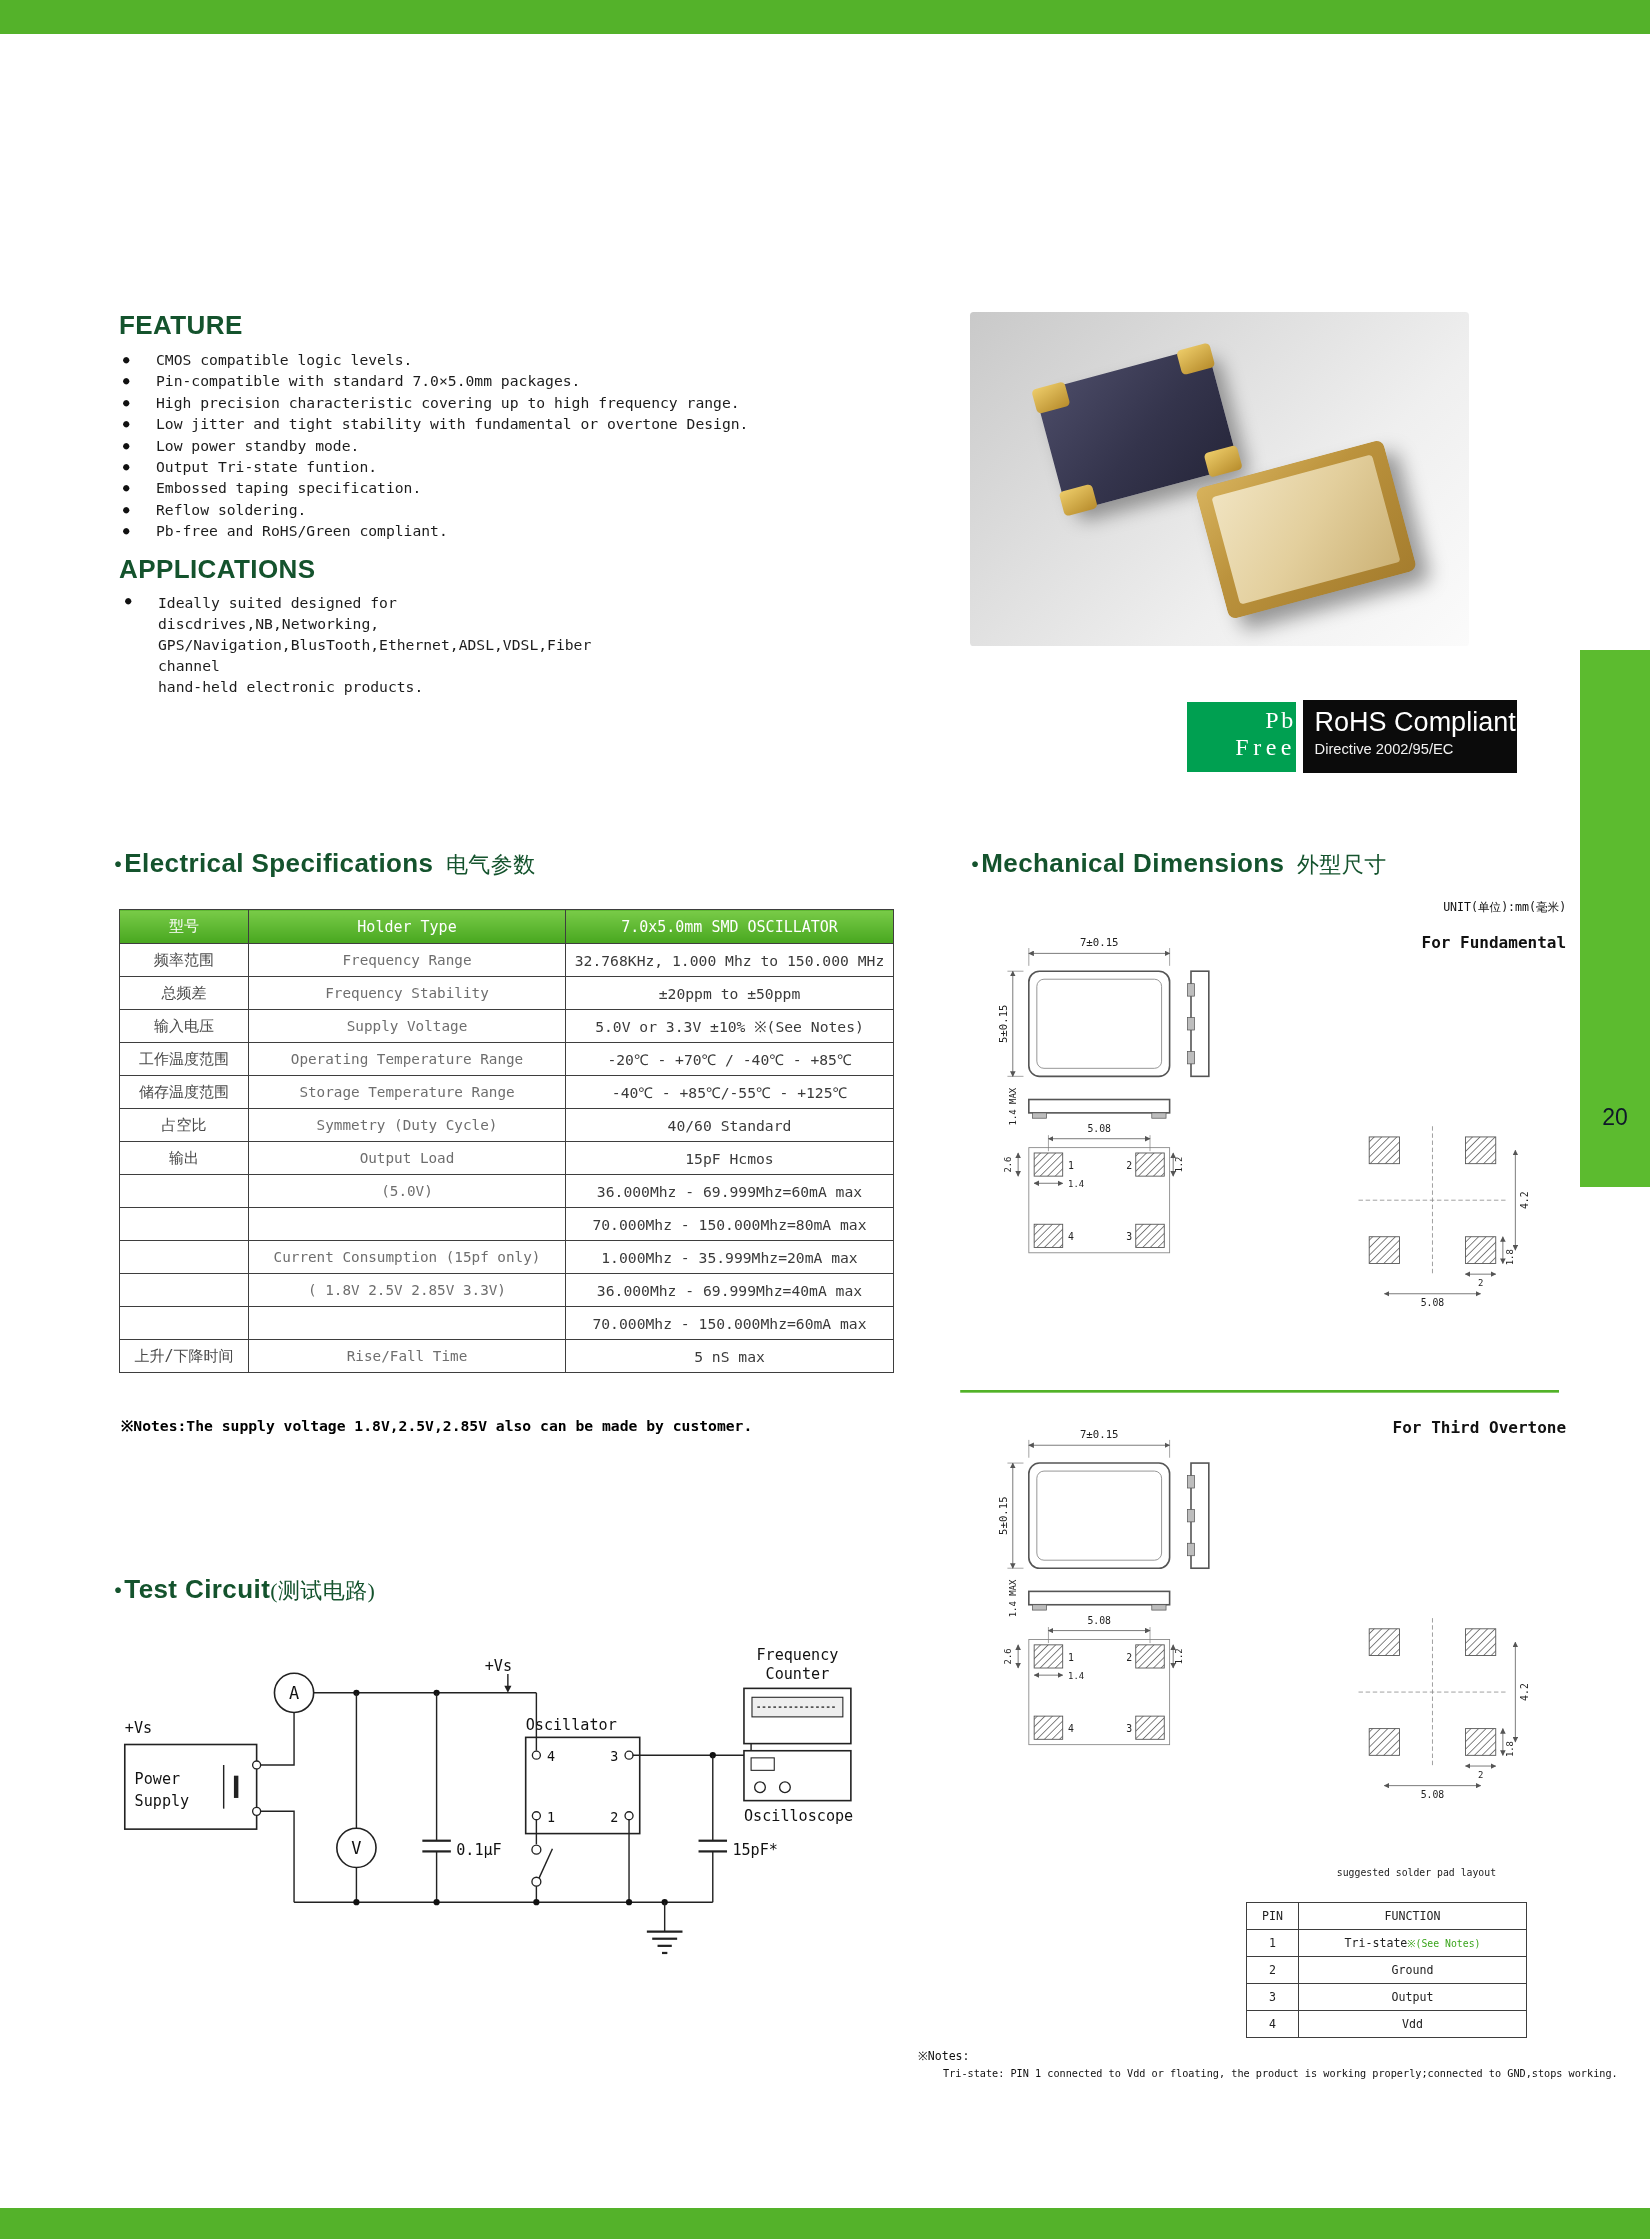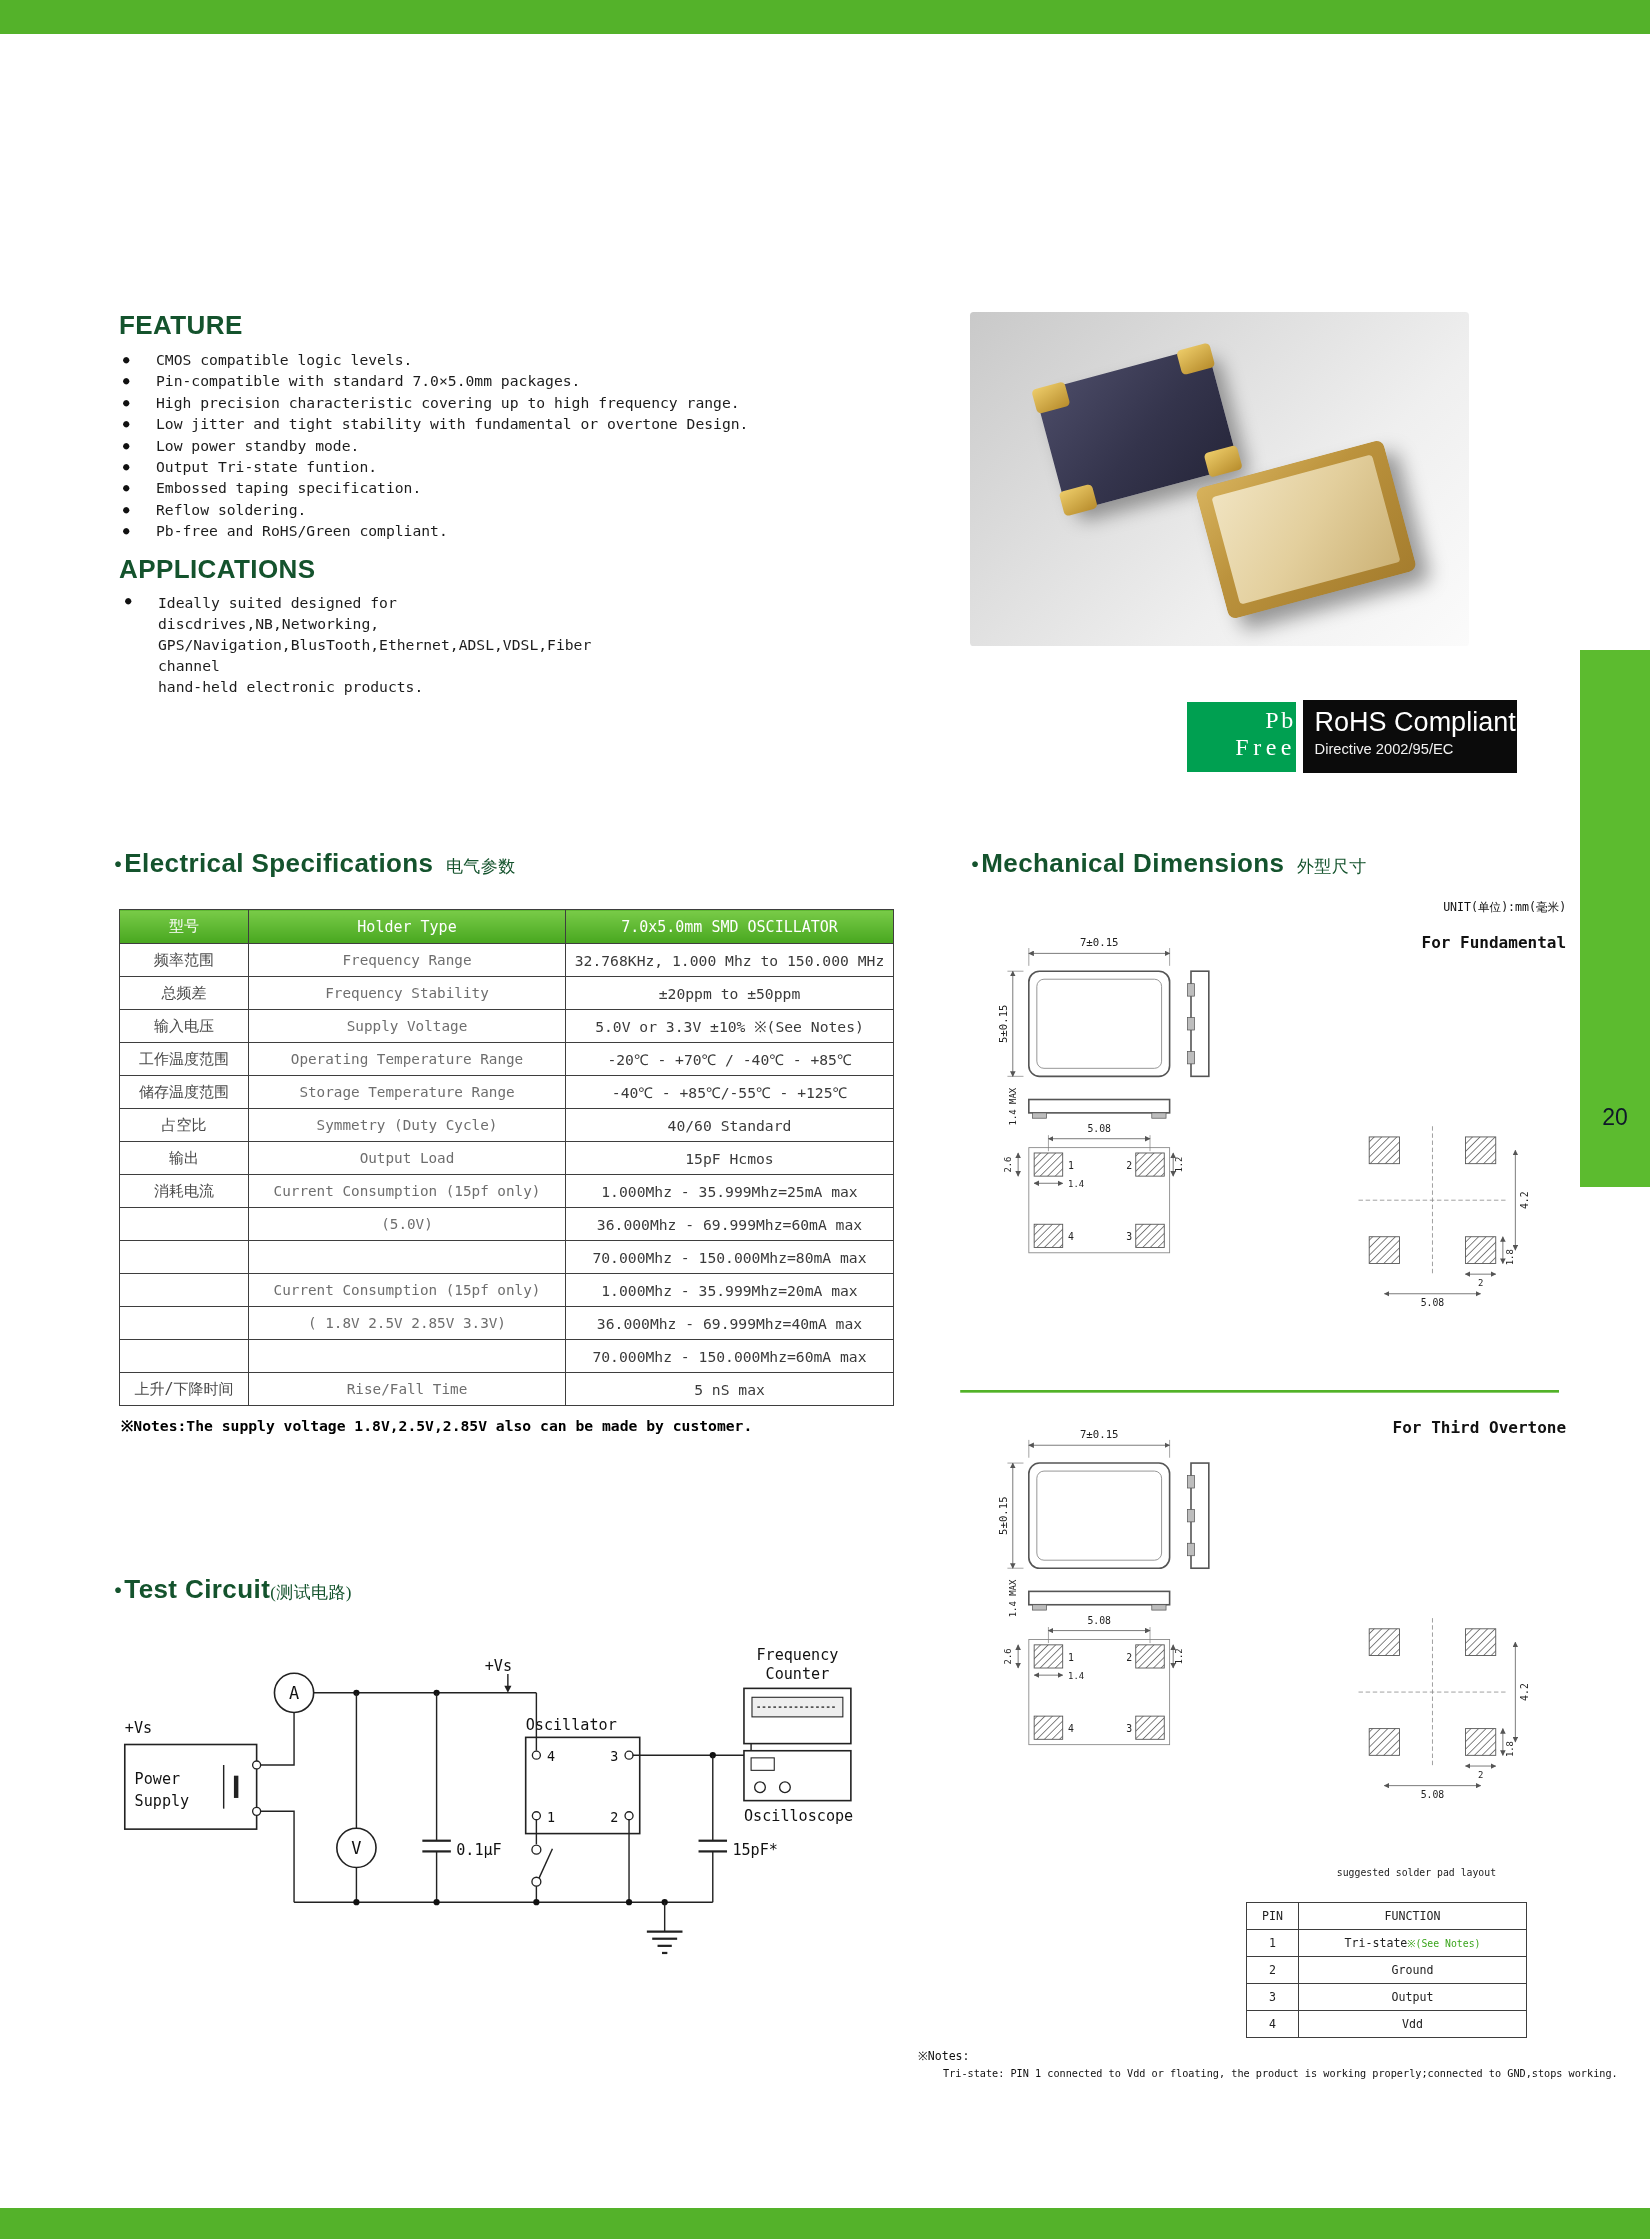--- a/index.html
+++ b/index.html
@@ -11,21 +11,21 @@
   .top-bar{position:absolute;left:0;top:0;width:100%;height:34px;background:#54b22a;}
   .bottom-bar{position:absolute;left:0;bottom:0;width:100%;height:31px;background:#54b22a;}
   .side-tab{position:absolute;right:0;top:650px;width:70px;height:537px;background:#5cbb2f;}
   .side-tab .pagenum{position:absolute;left:0;top:454px;width:100%;text-align:center;color:#0f172a;
         font-family:"Liberation Sans",sans-serif;font-size:23px;}
 
   
   .h-green{position:absolute;color:#14532d;font-family:"Liberation Sans",sans-serif;
         font-weight:bold;font-size:26px;letter-spacing:0.4px;white-space:nowrap;}
   .h-green .hbullet{font-size:13.4px;vertical-align:4.5px;margin-right:1.8px;}
-  .h-green .cn{font-family:"Liberation Serif",serif;font-weight:normal;font-size:17px;margin-left:12.5px;}
+  .h-green .cn{font-family:"Liberation Serif",serif;font-weight:normal;font-size:22px;margin-left:12.5px;}
   .h-green .cn.tight{margin-left:0;}
 
   
   .feature-list{position:absolute;left:123px;top:349px;list-style:none;}
   .feature-list li{display:flex;align-items:flex-start;line-height:21.4px;font-size:14.7px;color:#1c1c1c;}
   .fbullet{width:33px;font-size:10.7px;line-height:21.4px;color:#111;flex:0 0 33px;}
   .app-bullet{position:absolute;left:125px;top:594px;font-size:10.7px;color:#111;}
   .app-text{position:absolute;left:158px;top:592px;width:419px;font-size:14.7px;line-height:21px;
         color:#1c1c1c;white-space:pre-line;}
 
@@ -236,25 +236,20 @@
         </tr>
         <tr>
           <td class="c0">占空比</td>
           <td class="c1">Symmetry (Duty Cycle)</td>
           <td class="c2">40/60 Standard</td>
         </tr>
         <tr>
           <td class="c0">输出</td>
           <td class="c1">Output Load</td>
           <td class="c2">15pF Hcmos</td>
-        </tr>
-        <tr>
-          <td class="c0">消耗电流</td>
-          <td class="c1">Current Consumption (15pf only)</td>
-          <td class="c2">1.000Mhz - 35.999Mhz=25mA max</td>
         </tr>
         <tr>
           <td class="c0"></td>
           <td class="c1">(5.0V)</td>
           <td class="c2">36.000Mhz - 69.999Mhz=60mA max</td>
         </tr>
         <tr>
           <td class="c0"></td>
           <td class="c1"></td>
           <td class="c2">70.000Mhz - 150.000Mhz=80mA max</td>

